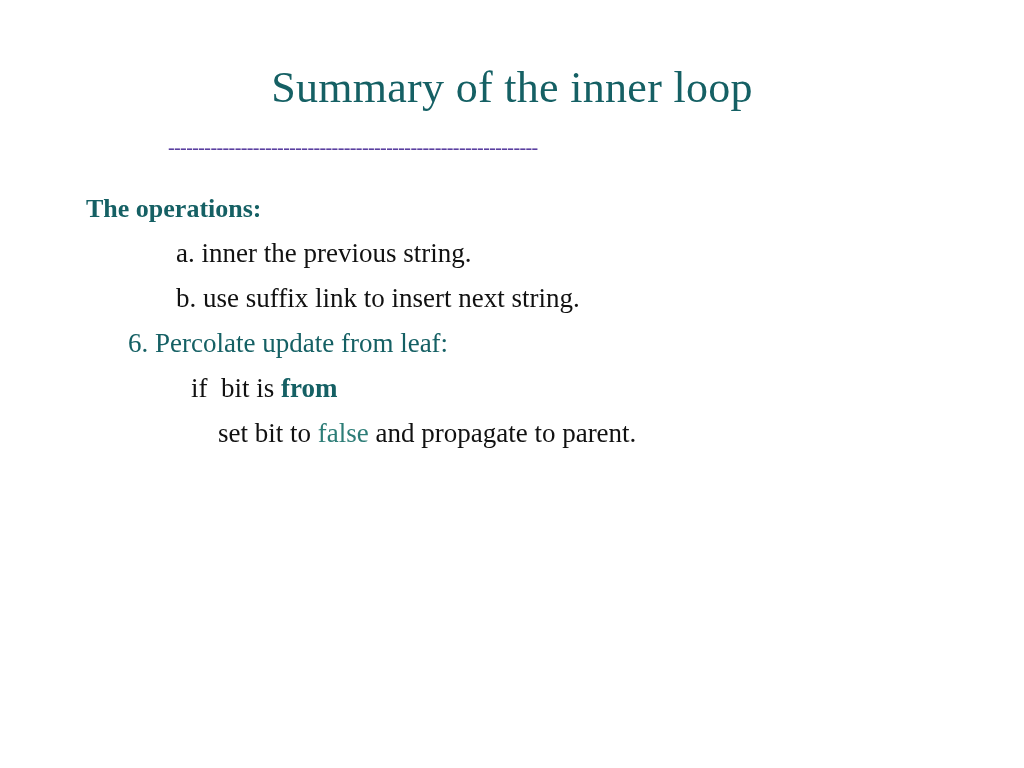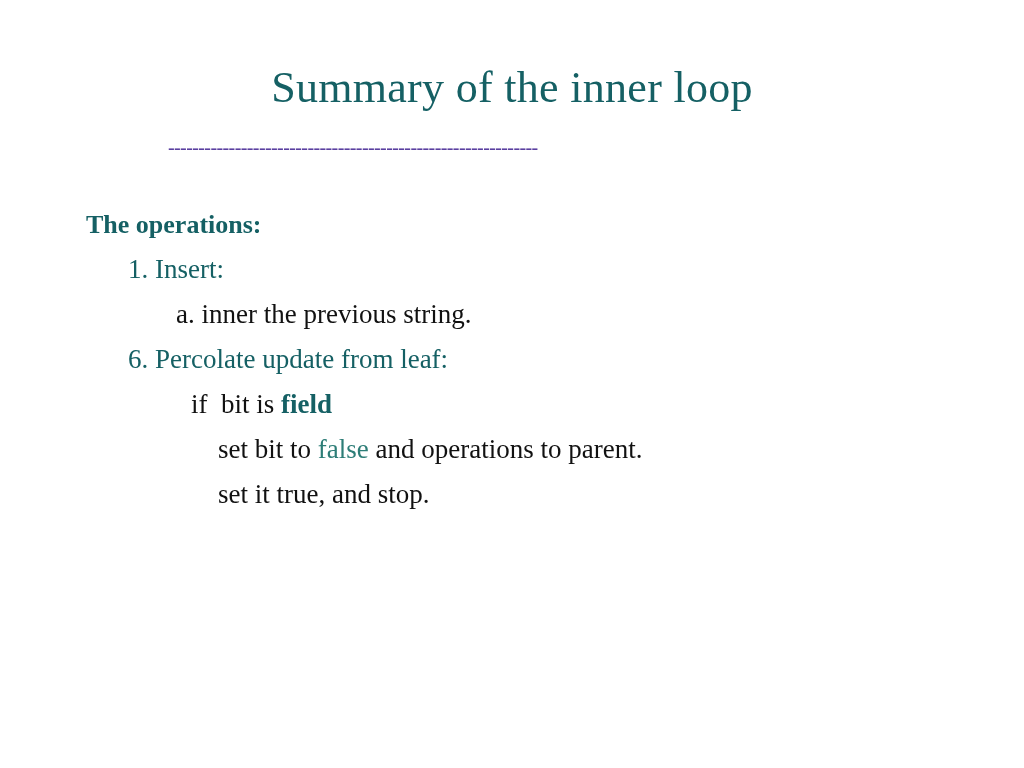--- a/index.html
+++ b/index.html
@@ -41,21 +41,20 @@
     color: #5a3fa0;
     letter-spacing: -0.6px;
     white-space: nowrap;
     overflow: hidden;
   }
   .body-block {
     position: absolute;
     top: 186px;
     left: 86px;
     width: 900px;
-    margin-top: 16px;
   }
   .line {
     font-family: "Liberation Serif", serif;
     font-size: 27px;
     line-height: 45px;
     color: #111111;
     white-space: pre;
   }
   .line.heading {
     color: #156064;
@@ -85,29 +84,28 @@
 <div class="slide">
 
   <div class="slide-title">Summary of the inner loop</div>
 
   <div class="title-rule">-------------------------------------------------------------</div>
 
   <div class="body-block">
 
     <div class="line heading ind-0">The operations:</div>
 
-    <div class="line teal ind-1">1. Insert:</div>
 
     <div class="line ind-2">a. inner the previous string.</div>
 
+    <div class="line ind-2">b. use suffix link to insert next string.</div>
 
     <div class="line teal ind-1">6. Percolate update from leaf:</div>
 
-    <div class="line ind-3"><span>if  bit is </span><span class="kw">field</span><span></span></div>
+    <div class="line ind-3"><span>if  bit is </span><span class="kw">from</span><span></span></div>
 
 
-    <div class="line ind-4"><span>set bit to </span><span class="kw-soft">false</span><span> and operations to parent.</span></div>
+    <div class="line ind-4"><span>set bit to </span><span class="kw-soft">false</span><span> and propagate to parent.</span></div>
 
 
-    <div class="line ind-4">set it true, and stop.</div>
 
   </div>
 </div>
 
 </body></html>

